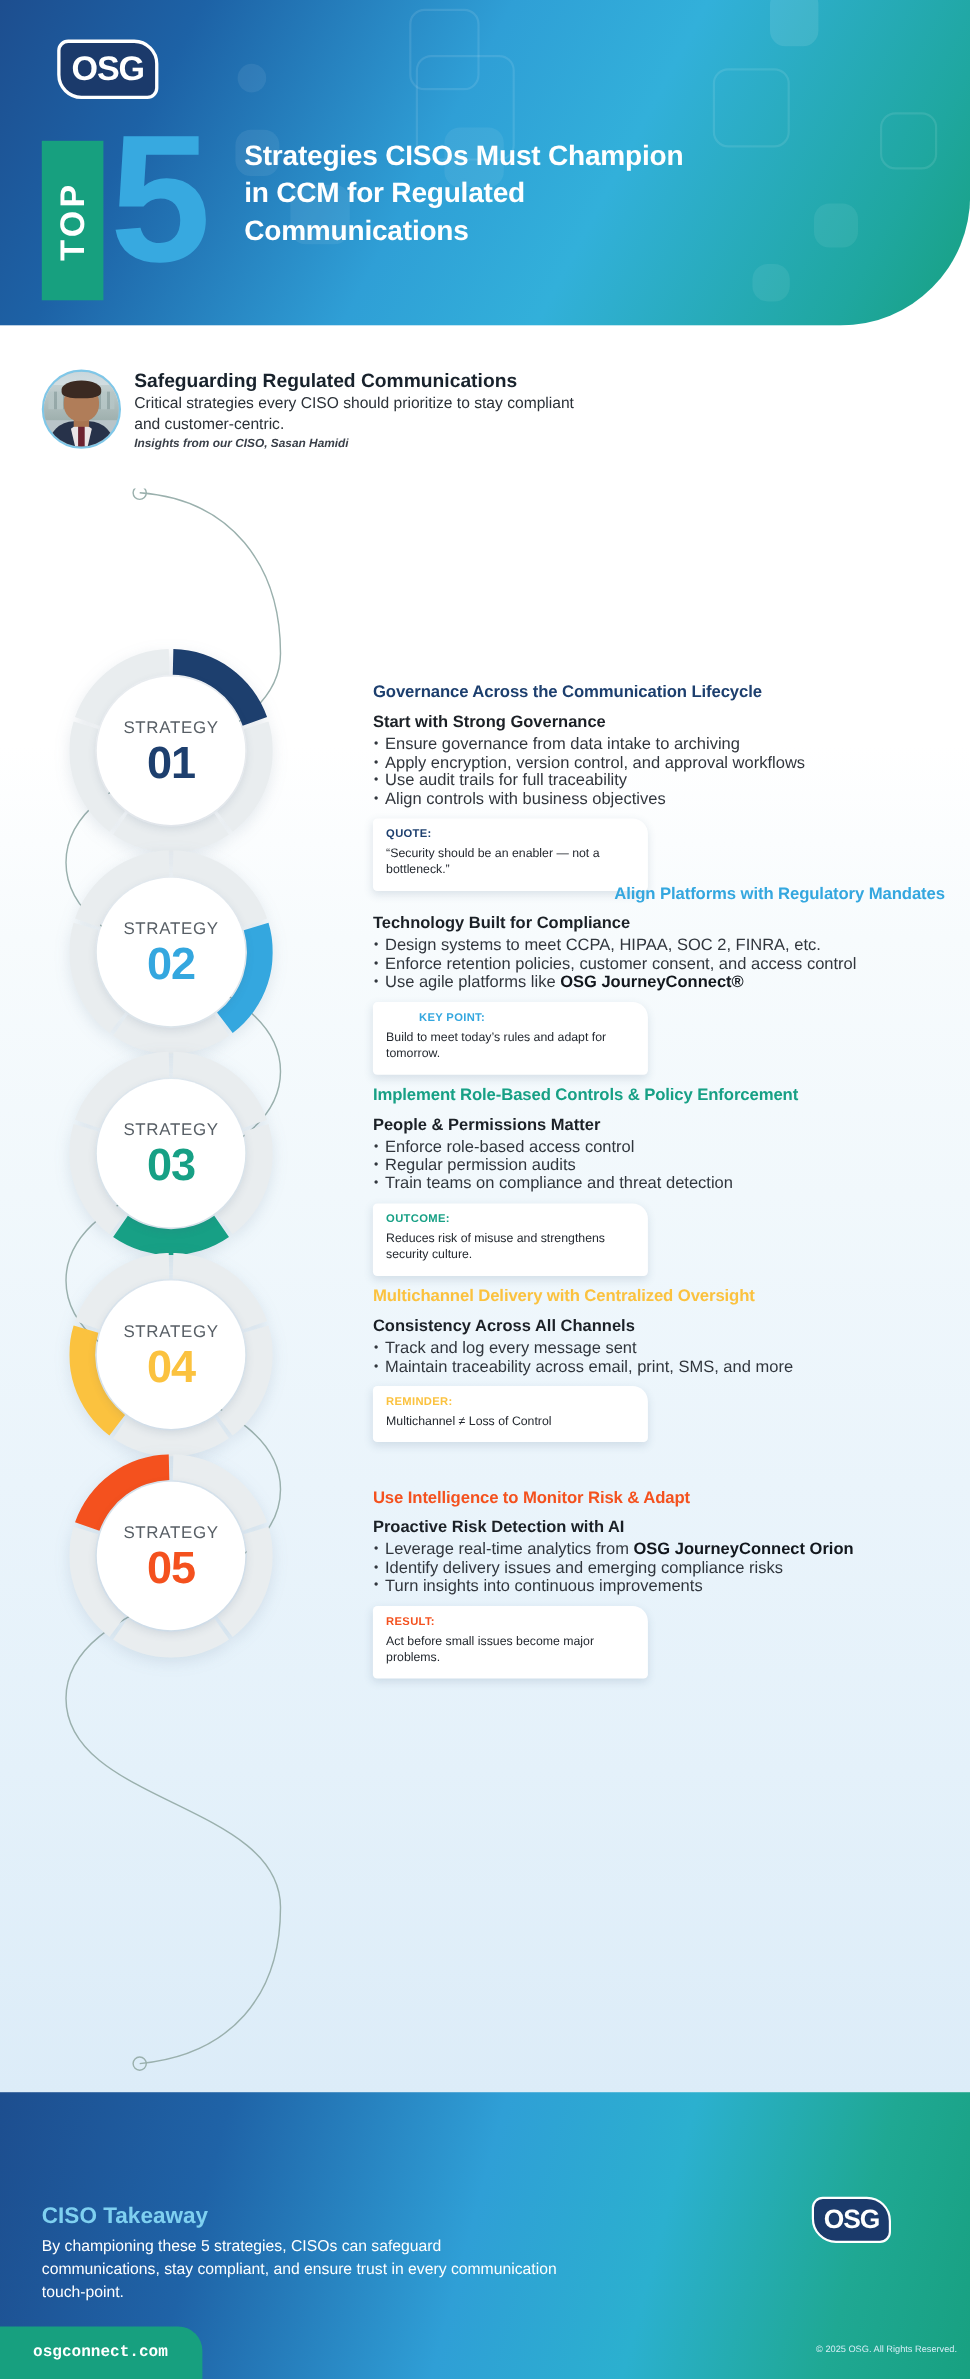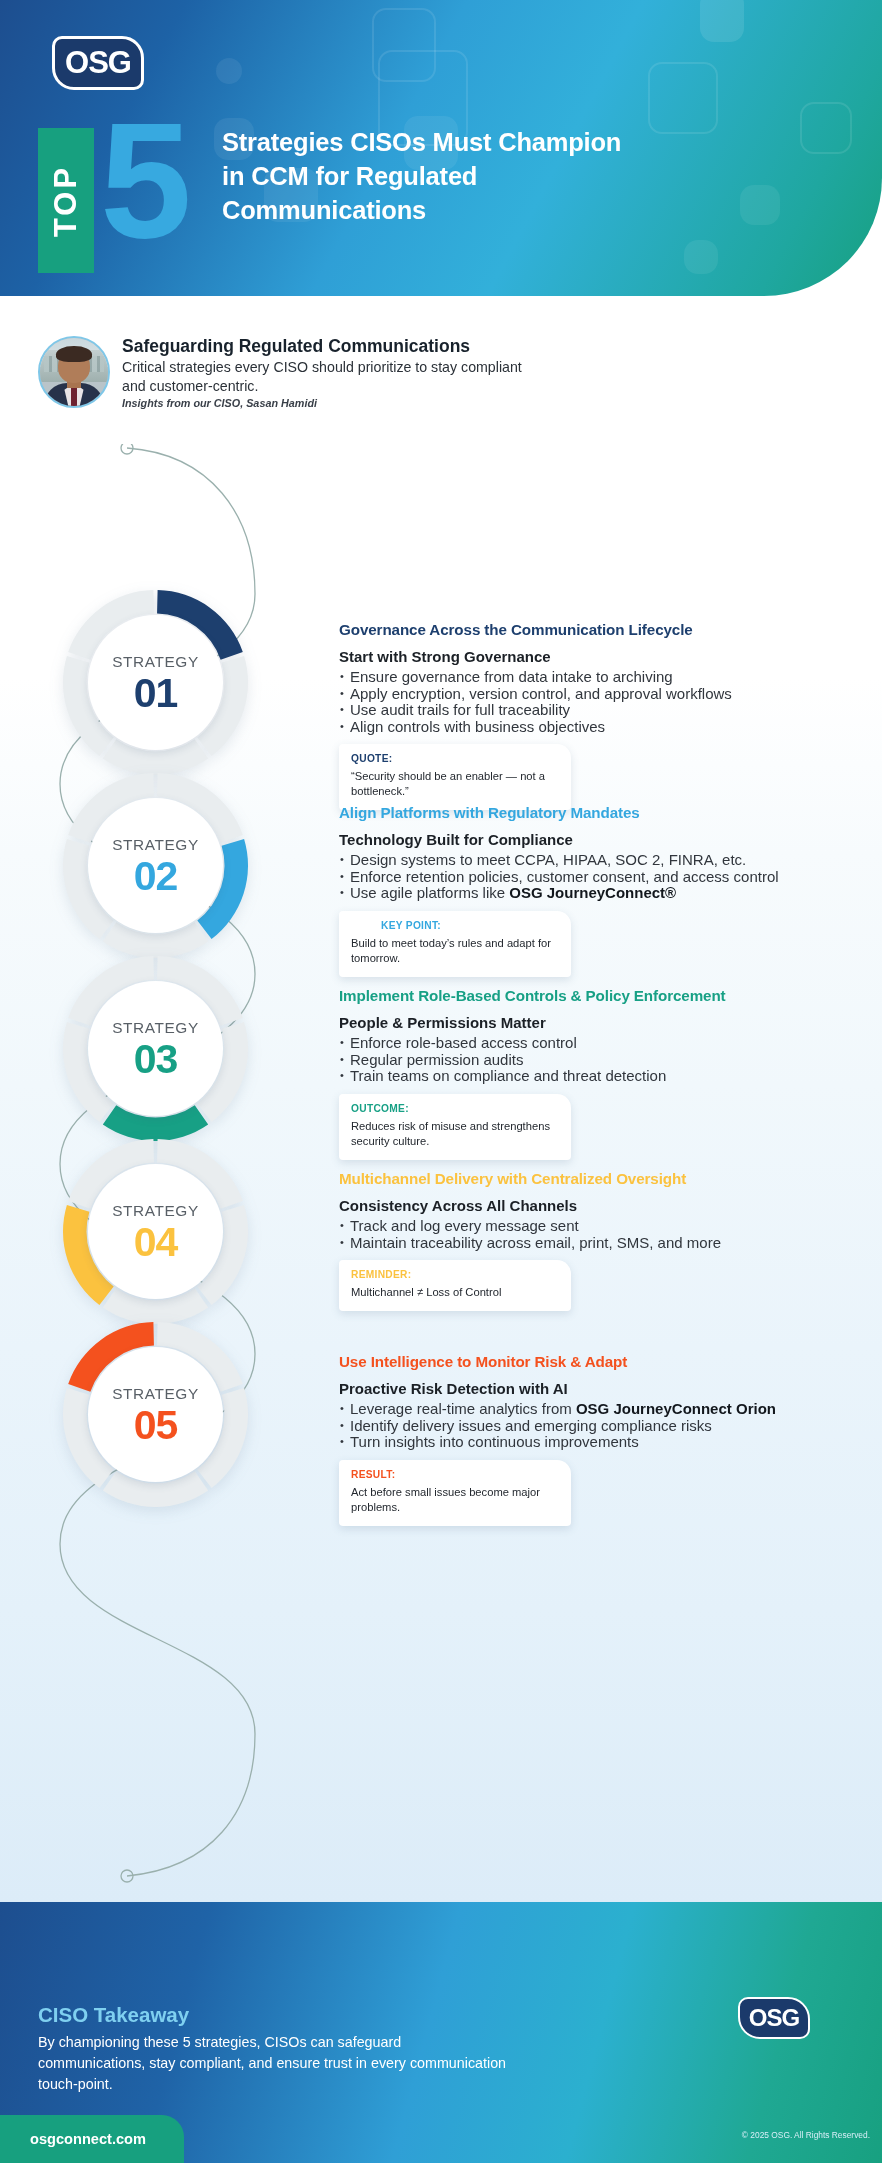--- a/index.html
+++ b/index.html
@@ -96,21 +96,21 @@
 
   
   .scol{position:absolute;left:339px;width:520px;}
   .s-title{font-size:15.2px;font-weight:bold;line-height:20px;letter-spacing:-.1px;}
   .s-sub{font-size:15px;font-weight:bold;color:#1b2026;margin-top:8px;}
   .s-list{margin:4px 0 0 0;padding:0;list-style:none;}
   .s-list li{font-size:15px;line-height:16.6px;color:#31363d;padding-left:11px;position:relative;}
   .s-list li:before{content:"\2022";position:absolute;left:1px;top:-1px;font-size:11px;color:#31363d;}
   .s-list li b{font-weight:bold;color:#12171d;}
   .callout{
-    margin-top:9px;width:232px;background:#ffffff;
+    margin-top:9px;width:250px;background:#ffffff;
     border-radius:4px 14px 4px 4px;
     box-shadow:0 3px 8px rgba(70,100,130,.16);
     padding:9px 19px 11px 12px;box-sizing:border-box;
   }
   .callout .cl-k{font-size:10.2px;font-weight:bold;letter-spacing:.3px;}
   .callout .cl-v{font-size:11.2px;color:#23282f;margin-top:5px;line-height:15px;}
 
   
   .footer{
     position:absolute;left:0;top:1902px;width:882px;height:261px;
@@ -118,21 +118,21 @@
     overflow:hidden;
     padding-left:10px;
   }
   .ft-h{position:absolute;left:38px;top:101px;font-size:20.5px;font-weight:bold;color:#7fd0f0;}
   .ft-p{position:absolute;left:38px;top:130px;width:470px;font-size:14.3px;line-height:21px;color:#ffffff;}
   .logo-ft{left:738px;top:95px;width:72px;height:42px;border-width:2px;}
   .logo-ft span{font-size:24px;}
   .url-tab{
     position:absolute;left:0;top:213px;width:184px;height:48px;
     background:#17a07f;border-top-right-radius:22px;
-    display:flex;align-items:center;
+    display:flex;align-items:center;font-family:Liberation Mono, monospace;
   }
   .url-tab span{color:#fff;font-size:14.6px;font-weight:bold;padding-left:30px;}
   .ft-copy{position:absolute;right:22px;top:228px;font-size:8.4px;color:#d8eef7;}
 </style>
 </head>
 <body>
 
 <div class="page">
 
   <div class="header">
@@ -235,21 +235,21 @@
             L 26.410247855673276 72.67212413036988 A 69 69 0 0 0 50.686800381665925 147.3876701789878 Z" fill="#e9edef"></path>
             <path d="M 5.198411978551263 61.92741867402688 A 92.5 92.5 0 0 1 90.40142164451767 0.023808637650404307
             L 90.93457398347805 23.517759956733812 A 69 69 0 0 0 27.377734340757158 69.69450690278762 Z" fill="#e9edef"></path>
           </svg>
           <div class="donut-core">
             <div class="lbl">STRATEGY</div>
             <div class="num" style="color: rgb(52, 167, 223);">02</div>
           </div>
         </div>
         <div class="scol" style="top: 803px;">
-          <div class="s-title" style="color: rgb(52, 167, 223);">Align Platforms with Regulatory Mandates</div>
+          <div class="s-title" style="color: rgb(52, 167, 223); text-align: right;">Align Platforms with Regulatory Mandates</div>
           <div class="s-sub">Technology Built for Compliance</div>
           <ul class="s-list">
             <li>Design systems to meet CCPA, HIPAA, SOC 2, FINRA, etc.</li>
             <li>Enforce retention policies, customer consent, and access control</li>
             <li>Use agile platforms like <b>OSG JourneyConnect®</b></li>
           </ul>
           <div class="callout">
             <div class="cl-k" style="color: rgb(52, 167, 223); margin-left: 30px;">KEY POINT:</div>
             <div class="cl-v">Build to meet today’s rules and adapt for tomorrow.</div>
           </div>

